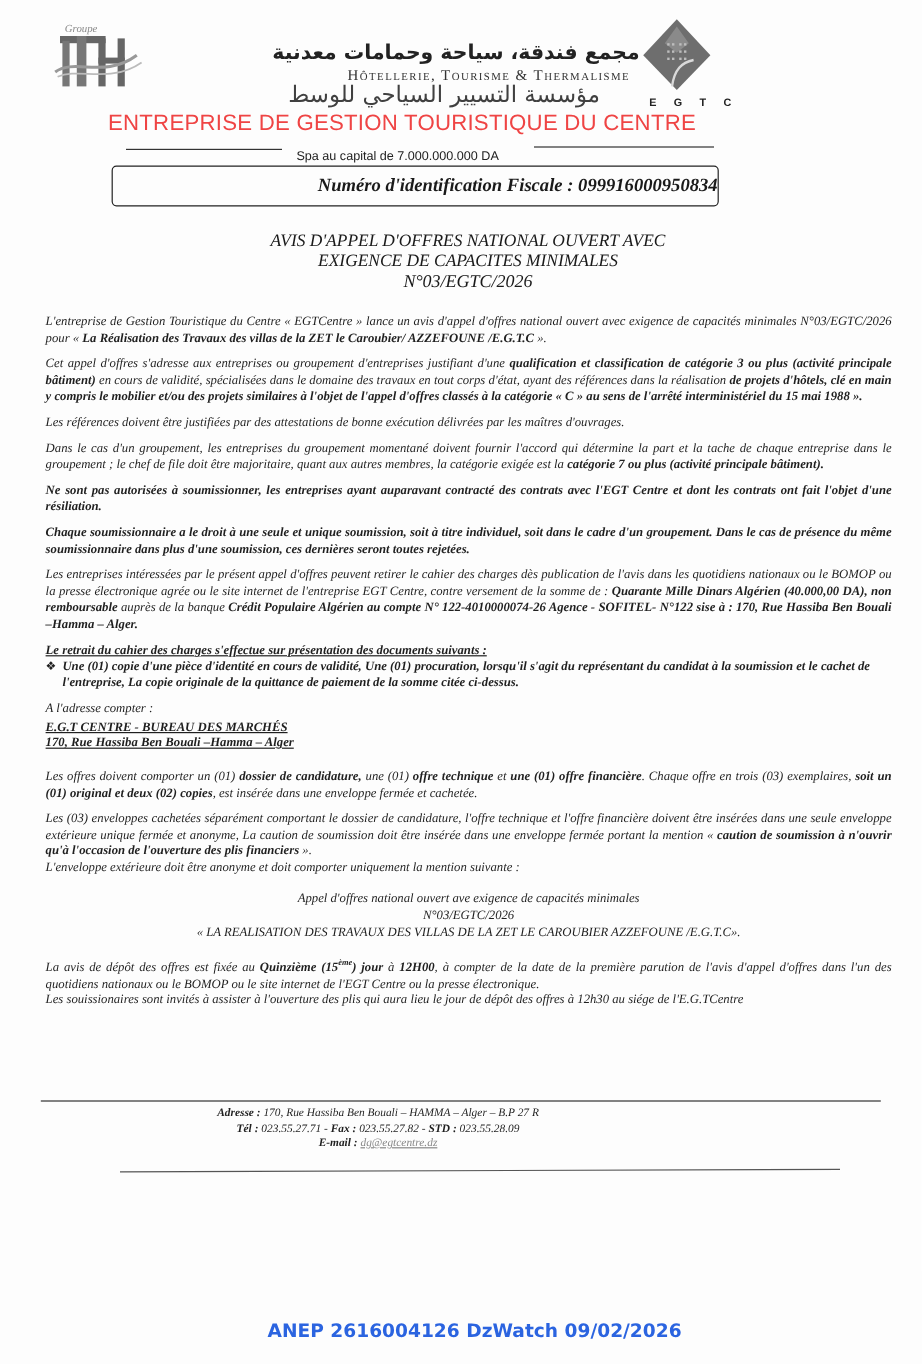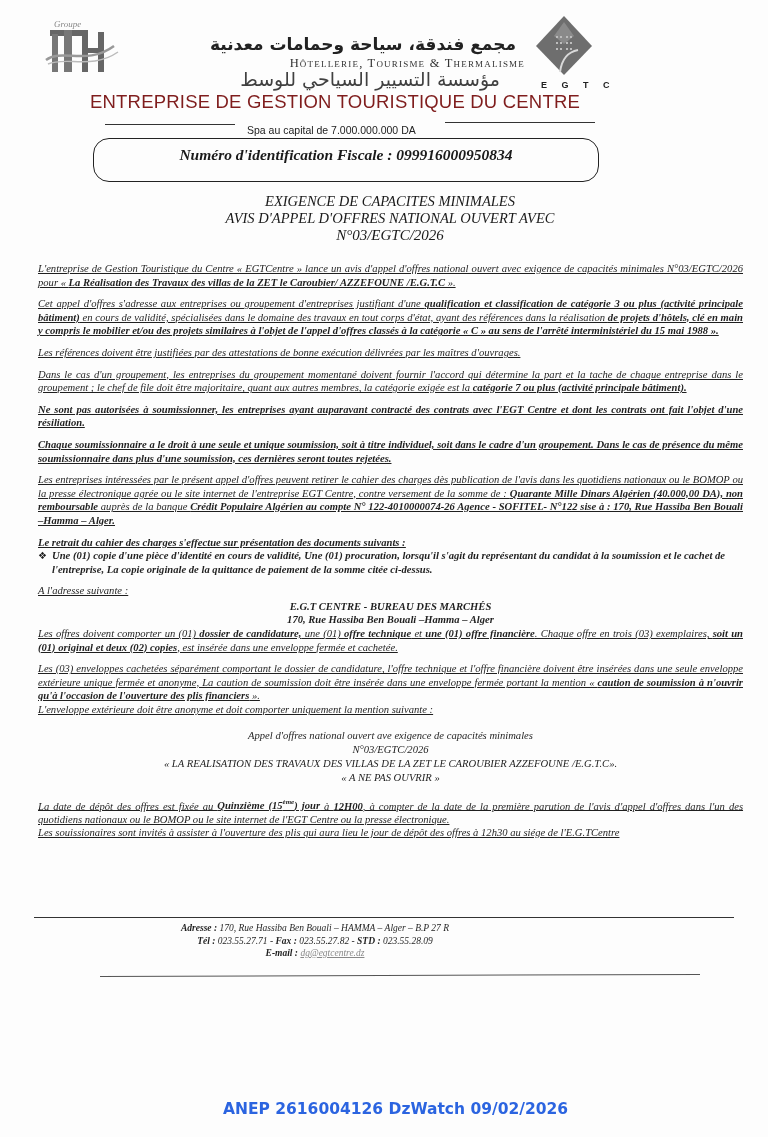--- a/index.html
+++ b/index.html
@@ -4,43 +4,43 @@
 <style>
   * { box-sizing: border-box; margin: 0; padding: 0; }
   html, body { width: 768px; height: 1137px; background: #ffffff; overflow: hidden; }
   body { position: relative; font-family: "Liberation Serif", serif; color: #1a1a1a; }
   .page { position: absolute; left: 0; top: 0; width: 768px; height: 1137px; background: #fdfdfd; }
 
   
   .logo-iti { position: absolute; left: 42px; top: 18px; width: 80px; height: 56px; }
   .logo-egtc { position: absolute; left: 534px; top: 14px; width: 60px; height: 62px; }
   .egtc-letters { position: absolute; left: 541px; top: 80px; font-family: "Liberation Sans", sans-serif; font-size: 9px; font-weight: bold; letter-spacing: 6px; color: #222; }
-  .ar-line1 { position: absolute; left: 156px; top: 34px; width: 360px; text-align: right; font-family: "DejaVu Sans", sans-serif; font-size: 17px; font-weight: bold; color: #222; direction: rtl; }
+  .ar-line1 { position: absolute; left: 173px; top: 34px; width: 360px; text-align: right; font-family: "DejaVu Sans", sans-serif; font-size: 17px; font-weight: bold; color: #222; direction: rtl; }
   .fr-line1 { position: absolute; left: 170px; top: 56px; width: 355px; text-align: right; font-family: "Liberation Serif", serif; font-size: 12.5px; letter-spacing: 1.2px; color: #333; font-variant: small-caps; }
   .ar-line2 { position: absolute; left: 110px; top: 68px; width: 390px; text-align: right; font-family: "DejaVu Sans", sans-serif; font-size: 19px; color: #404040; direction: rtl; letter-spacing: 2px; }
-  .company-name { position: absolute; left: 90px; top: 91px; font-family: "Liberation Sans", sans-serif; font-size: 18.5px; color: #7f1d1d; letter-spacing: 0.2px; }
+  .company-name { position: absolute; left: 90px; top: 91px; font-family: "Liberation Sans", sans-serif; font-size: 18.5px; color: #ef4444; letter-spacing: 0.2px; }
   .capital-row { position: absolute; left: 105px; top: 120px; width: 490px; height: 14px; }
   .capital-line-l { position: absolute; left: 0; top: 4px; width: 130px; border-top: 1.5px solid #333; }
   .capital-line-r { position: absolute; right: 0; top: 2px; width: 150px; border-top: 1.5px solid #333; }
   .capital-text { position: absolute; left: 142px; top: 4px; font-family: "Liberation Sans", sans-serif; font-size: 10.5px; color: #222; }
-  .nif-box { position: absolute; left: 93px; top: 138px; width: 506px; height: 44px; border: 1.5px solid #222; border-radius: 16px; text-align: center; }
+  .nif-box { position: absolute; left: 93px; top: 138px; width: 506px; height: 34px; border: 1.5px solid #222; border-radius: 4px; text-align: right; }
   .nif-text { display: inline-block; margin-top: 7px; font-size: 15.5px; font-weight: bold; font-style: italic; color: #1a1a1a; }
 
   
   .title-block { position: absolute; left: 80px; top: 193px; width: 620px; text-align: center; font-style: italic; font-size: 14.5px; line-height: 17px; color: #1a1a1a; }
   .title-block .num { font-size: 15px; }
 
   
   .body { position: absolute; left: 38px; top: 262px; width: 705px; font-style: italic; font-size: 10.6px; line-height: 13.6px; color: #1f1f1f; }
-  .para { text-align: justify; margin-bottom: 8px; text-decoration: underline; }
+  .para { text-align: justify; margin-bottom: 8px; }
   .para b { font-weight: bold; }
   .underline-h { text-decoration: underline; font-weight: bold; margin-top: 40px; }
   .bullet { display: flex; margin-bottom: 8px; }
   .bullet-mark { width: 14px; flex: 0 0 14px; font-style: normal; font-size: 10px; }
-  .addr-block { text-align: center; font-weight: bold; margin: 2px 0 0 0; }
+  .addr-block { font-weight: bold; text-decoration: underline; margin: 2px 0 14px 0; }
   .mention-block { text-align: center; margin: 12px 0 12px 0; line-height: 14px; }
   .tight { margin-bottom: 0; }
   .sup { font-size: 7px; vertical-align: super; }
 
   
   .footer-line1 { position: absolute; left: 34px; top: 917px; width: 700px; border-top: 1.5px solid #333; }
   .footer { position: absolute; left: 150px; top: 922px; width: 330px; text-align: center; font-style: italic; font-size: 9.5px; line-height: 12.5px; color: #1f1f1f; }
   .footer .mail { color: #888; text-decoration: underline; font-weight: normal; }
   .footer-line2 { position: absolute; left: 100px; top: 975px; width: 600px; border-top: 1.5px solid #555; transform: rotate(-0.2deg); }
 
@@ -93,22 +93,22 @@
     <div class="capital-line-l"></div>
     <div class="capital-text">Spa au capital de 7.000.000.000 DA</div>
     <div class="capital-line-r"></div>
   </div>
 
   <div class="nif-box">
     <span class="nif-text">Numéro d'identification Fiscale : 099916000950834</span>
   </div>
 
   <div class="title-block">
+    <div>AVIS D'APPEL D'OFFRES NATIONAL OUVERT AVEC</div>
     <div>EXIGENCE DE CAPACITES MINIMALES</div>
-    <div>AVIS D'APPEL D'OFFRES NATIONAL OUVERT AVEC</div>
     <div class="num">N°03/EGTC/2026</div>
   </div>
 
   <div class="body">
     <p class="para">
       <span>L'entreprise de Gestion Touristique du Centre « EGTCentre » lance un avis d'appel d'offres national ouvert avec exigence de capacités minimales N°03/EGTC/2026 pour « </span><b>La Réalisation des Travaux des villas de la ZET le Caroubier/ AZZEFOUNE /E.G.T.C</b><span> ».</span>
     </p>
     <p class="para">
       <span>Cet appel d'offres s'adresse aux entreprises ou groupement d'entreprises justifiant d'une </span><b>qualification et classification de catégorie 3 ou plus (activité principale bâtiment)</b><span> en cours de validité, spécialisées dans le domaine des travaux en tout corps d'état, ayant des références dans la réalisation </span><b>de projets d'hôtels, clé en main y compris le mobilier et/ou des projets similaires à l'objet de l'appel d'offres classés à la catégorie « C » au sens de l'arrêté interministériel du 15 mai 1988 ».</b>
     </p>
@@ -119,40 +119,39 @@
     <p class="para"><b>Ne sont pas autorisées à soumissionner, les entreprises ayant auparavant contracté des contrats avec l'EGT Centre et dont les contrats ont fait l'objet d'une résiliation.</b></p>
     <p class="para"><b>Chaque soumissionnaire a le droit à une seule et unique soumission, soit à titre individuel, soit dans le cadre d'un groupement. Dans le cas de présence du même soumissionnaire dans plus d'une soumission, ces dernières seront toutes rejetées.</b></p>
     <p class="para">
       <span>Les entreprises intéressées par le présent appel d'offres peuvent retirer le cahier des charges dès publication de l'avis dans les quotidiens nationaux ou le BOMOP ou la presse électronique agrée ou le site internet de l'entreprise EGT Centre, contre versement de la somme de : </span><b>Quarante Mille Dinars Algérien (40.000,00 DA), non remboursable</b><span> auprès de la banque </span><b>Crédit Populaire Algérien au compte N° 122-4010000074-26 Agence - SOFITEL- N°122 sise à : 170, Rue Hassiba Ben Bouali –Hamma – Alger.</b>
     </p>
     <p class="para tight"><span class="underline-h">Le retrait du cahier des charges s'effectue sur présentation des documents suivants :</span></p>
     <div class="bullet">
       <span class="bullet-mark">❖</span>
       <b>Une (01) copie d'une pièce d'identité en cours de validité, Une (01) procuration, lorsqu'il s'agit du représentant du candidat à la soumission et le cachet de l'entreprise, La copie originale de la quittance de paiement de la somme citée ci-dessus.</b>
     </div>
-    <p class="para tight">A l'adresse suivante :</p>
+    <p class="para tight">A l'adresse compter :</p>
     <div class="addr-block">
       <div>E.G.T CENTRE - BUREAU DES MARCHÉS</div>
       <div>170, Rue Hassiba Ben Bouali –Hamma – Alger</div>
     </div>
     <p class="para">
       <span>Les offres doivent comporter un (01) </span><b>dossier de candidature,</b><span> une (01) </span><b>offre technique</b><span> et </span><b>une (01) offre financière</b><span>. Chaque offre en trois (03) exemplaires, </span><b>soit un (01) original et deux (02) copies</b><span>, est insérée dans une enveloppe fermée et cachetée.</span>
     </p>
     <p class="para tight">
       <span>Les (03) enveloppes cachetées séparément comportant le dossier de candidature, l'offre technique et l'offre financière doivent être insérées dans une seule enveloppe extérieure unique fermée et anonyme, La caution de soumission doit être insérée dans une enveloppe fermée portant la mention « </span><b>caution de soumission à n'ouvrir qu'à l'occasion de l'ouverture des plis financiers</b><span> ».</span><br>
       <span>L'enveloppe extérieure doit être anonyme et doit comporter uniquement la mention suivante :</span>
     </p>
     <div class="mention-block">
       <div>Appel d'offres national ouvert ave exigence de capacités minimales</div>
       <div>N°03/EGTC/2026</div>
       <div>« LA REALISATION DES TRAVAUX DES VILLAS DE LA ZET LE CAROUBIER AZZEFOUNE /E.G.T.C».</div>
-      <div>« A NE PAS OUVRIR »</div>
     </div>
     <p class="para">
-      <span>La date de dépôt des offres est fixée au </span><b><span>Quinzième (15</span><span class="sup">ème</span><span>) jour</span></b><span> à </span><b>12H00</b><span>, à compter de la date de la première parution de l'avis d'appel d'offres dans l'un des quotidiens nationaux ou le BOMOP ou le site internet de l'EGT Centre ou la presse électronique.</span><br>
+      <span>La avis de dépôt des offres est fixée au </span><b><span>Quinzième (15</span><span class="sup">ème</span><span>) jour</span></b><span> à </span><b>12H00</b><span>, à compter de la date de la première parution de l'avis d'appel d'offres dans l'un des quotidiens nationaux ou le BOMOP ou le site internet de l'EGT Centre ou la presse électronique.</span><br>
       <span>Les souissionaires sont invités à assister à l'ouverture des plis qui aura lieu le jour de dépôt des offres à 12h30 au siége de l'E.G.TCentre</span><br>
     </p>
   </div>
 
   <div class="footer-line1"></div>
   <div class="footer">
     <div><b>Adresse :</b><span> 170, Rue Hassiba Ben Bouali – HAMMA – Alger – B.P 27 R</span></div>
     <div><b>Tél :</b><span> 023.55.27.71 - </span><b>Fax :</b><span> 023.55.27.82 - </span><b>STD :</b><span> 023.55.28.09</span></div>
     <div><b>E-mail :</b> <span class="mail">dg@egtcentre.dz</span></div>
   </div>

